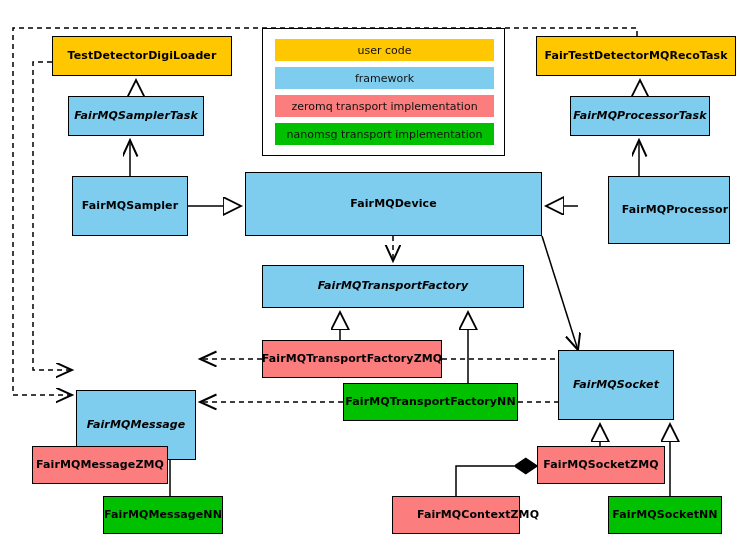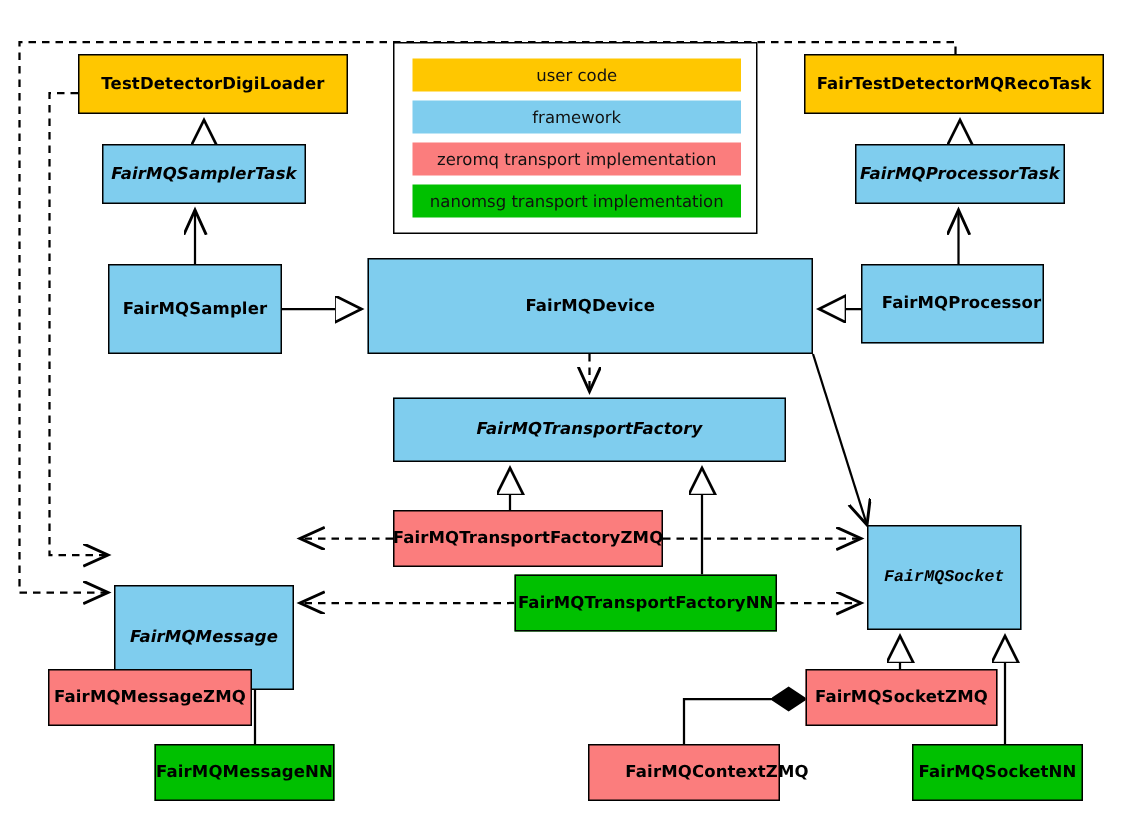--- a/index.html
+++ b/index.html
@@ -86,25 +86,25 @@
     <div class="legend-row lg2 c-zmq">zeromq transport implementation</div>
     <div class="legend-row lg3 c-nn">nanomsg transport implementation</div>
   </div>
 
   <div class="node c-user" style="left:52px;top:36px;width:180px;height:40px;">TestDetectorDigiLoader</div>
   <div class="node c-user" style="left:536px;top:36px;width:200px;height:40px;">FairTestDetectorMQRecoTask</div>
   <div class="node c-fw italic" style="left:68px;top:96px;width:136px;height:40px;">FairMQSamplerTask</div>
   <div class="node c-fw italic" style="left:570px;top:96px;width:140px;height:40px;">FairMQProcessorTask</div>
   <div class="node c-fw" style="left:72px;top:176px;width:116px;height:60px;">FairMQSampler</div>
   <div class="node c-fw" style="left:245px;top:172px;width:297px;height:64px;">FairMQDevice</div>
-  <div class="node c-fw" style="left:574px;top:176px;width:122px;height:53px;padding-left:12px;">FairMQProcessor</div>
+  <div class="node c-fw" style="left:608px;top:176px;width:122px;height:68px;padding-left:12px;">FairMQProcessor</div>
   <div class="node c-fw italic" style="left:262px;top:265px;width:262px;height:43px;">FairMQTransportFactory</div>
   <div class="node c-zmq" style="left:262px;top:340px;width:180px;height:38px;">FairMQTransportFactoryZMQ</div>
   <div class="node c-nn" style="left:343px;top:383px;width:175px;height:38px;">FairMQTransportFactoryNN</div>
   <div class="node c-fw italic" style="left:76px;top:350px;width:120px;height:70px;margin-top:40px;">FairMQMessage</div>
-  <div class="node c-fw italic" style="left:578px;top:350px;width:103px;height:70px;font-family:Liberation Mono, monospace;">FairMQSocket</div>
+  <div class="node c-fw italic" style="left:558px;top:350px;width:116px;height:70px;">FairMQSocket</div>
   <div class="node c-zmq" style="left:32px;top:446px;width:136px;height:38px;">FairMQMessageZMQ</div>
   <div class="node c-nn" style="left:103px;top:496px;width:120px;height:38px;">FairMQMessageNN</div>
   <div class="node c-zmq" style="left:537px;top:446px;width:128px;height:38px;">FairMQSocketZMQ</div>
   <div class="node c-zmq" style="left:392px;top:496px;width:128px;height:38px;padding-left:44px;">FairMQContextZMQ</div>
   <div class="node c-nn" style="left:608px;top:496px;width:114px;height:38px;">FairMQSocketNN</div>
 
 </div>
 
 </body></html>

